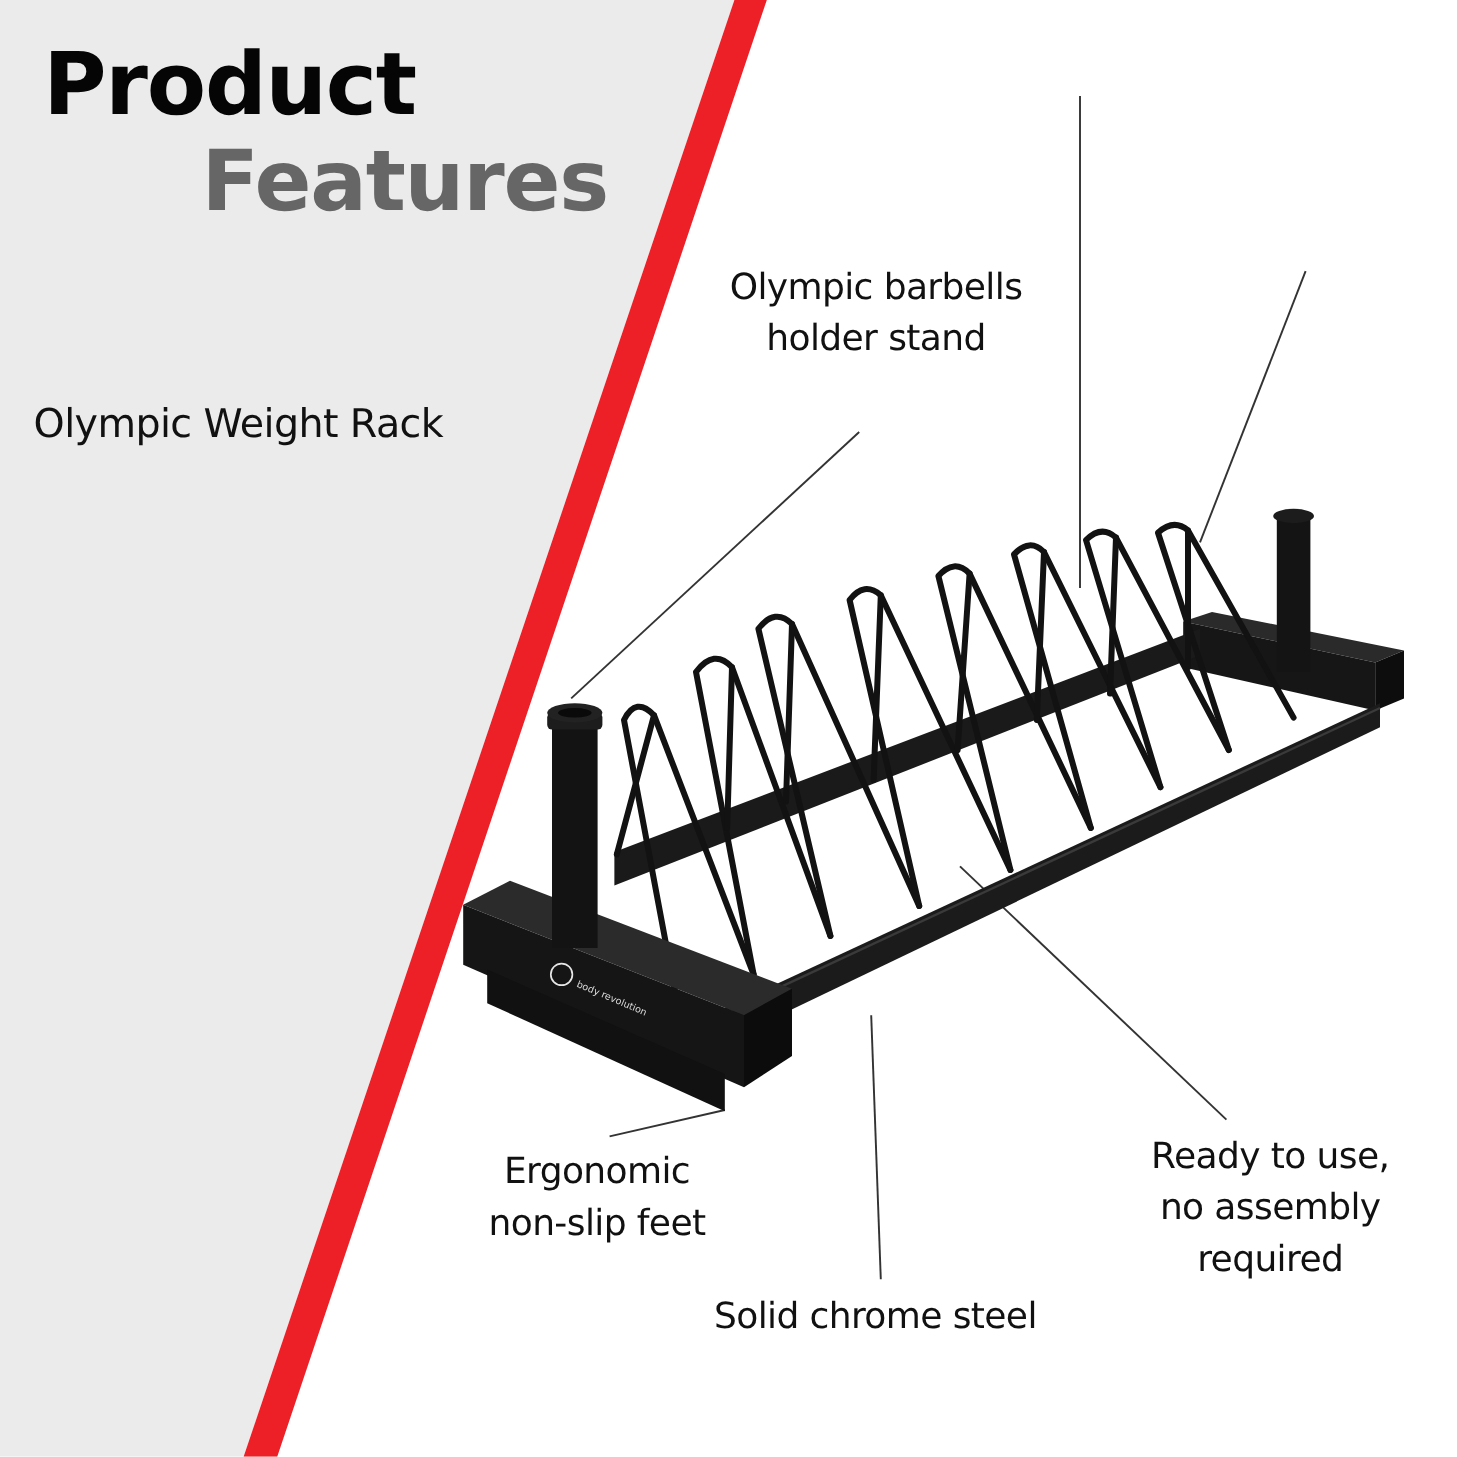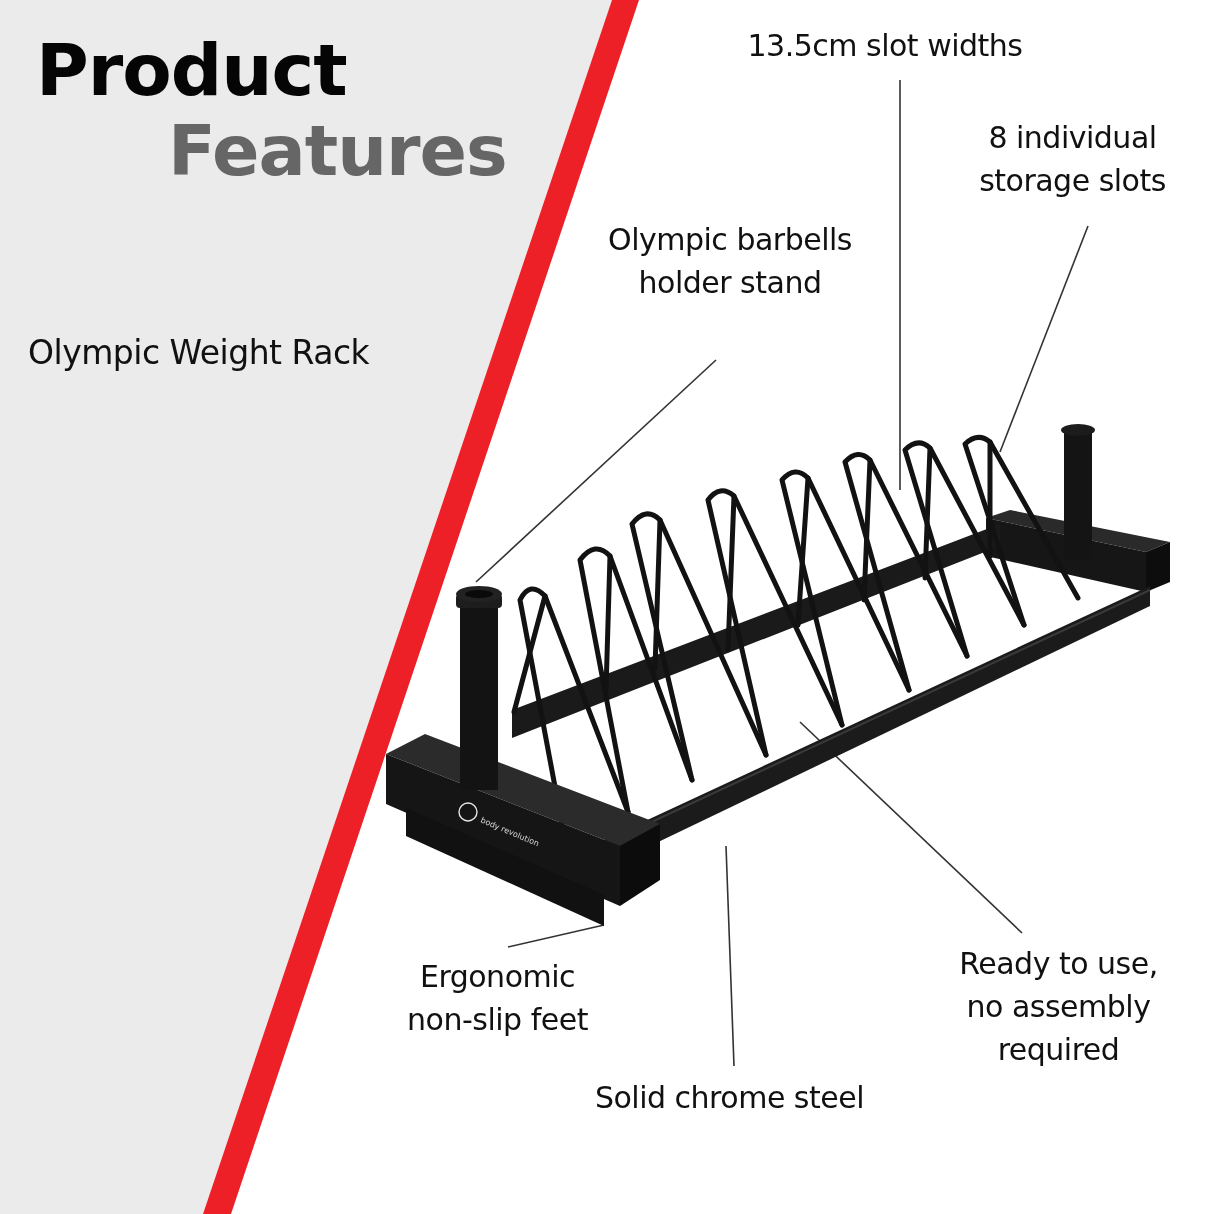--- a/index.html
+++ b/index.html
@@ -94,27 +94,20 @@
     </g>
 
     <g>
       <rect x="460" y="600" width="38" height="190" fill="#131313"></rect>
       <rect x="456" y="594" width="46" height="14" rx="4" fill="#1d1d1d"></rect>
       <ellipse cx="479" cy="594" rx="23" ry="8" fill="#222222"></ellipse>
       <ellipse cx="479" cy="594" rx="14" ry="4" fill="#0a0a0a"></ellipse>
     </g>
   </svg>
 
-  <div class="callout c-slot-width">
-    <span>13.5cm slot widths</span>
-  </div>
-  <div class="callout c-slots">
-    <span>8 individual</span>
-    <span>storage slots</span>
-  </div>
   <div class="callout c-holder">
     <span>Olympic barbells</span>
     <span>holder stand</span>
   </div>
   <div class="callout c-feet">
     <span>Ergonomic</span>
     <span>non-slip feet</span>
   </div>
   <div class="callout c-steel">
     <span>Solid chrome steel</span>

